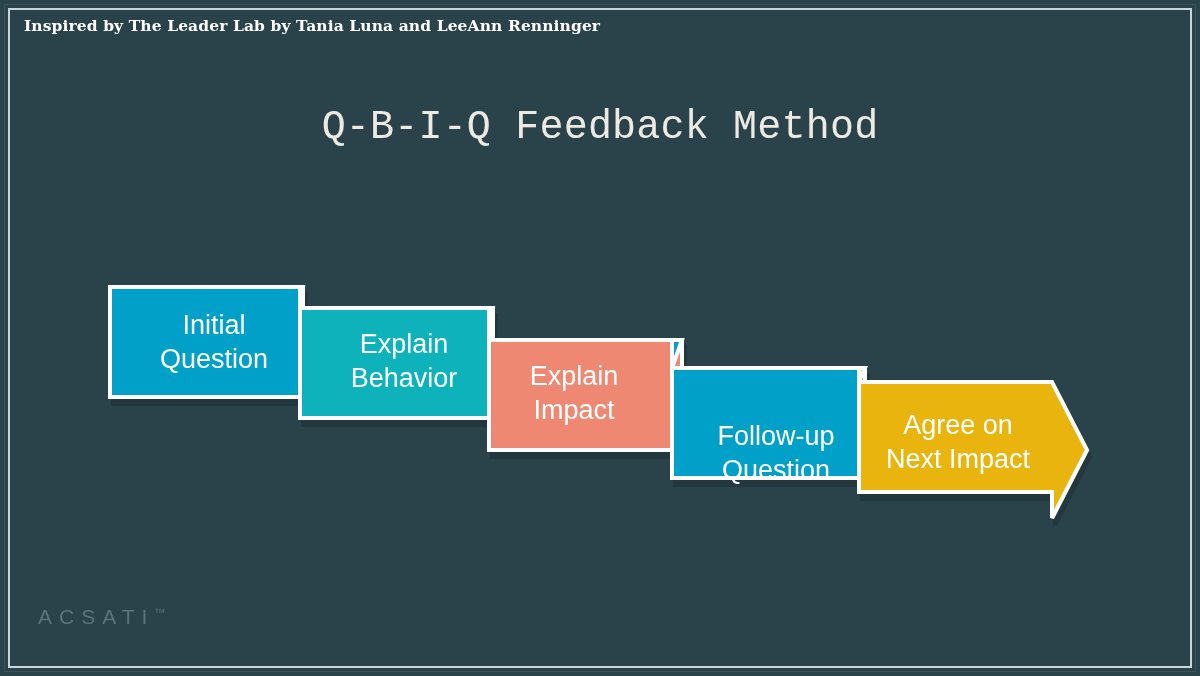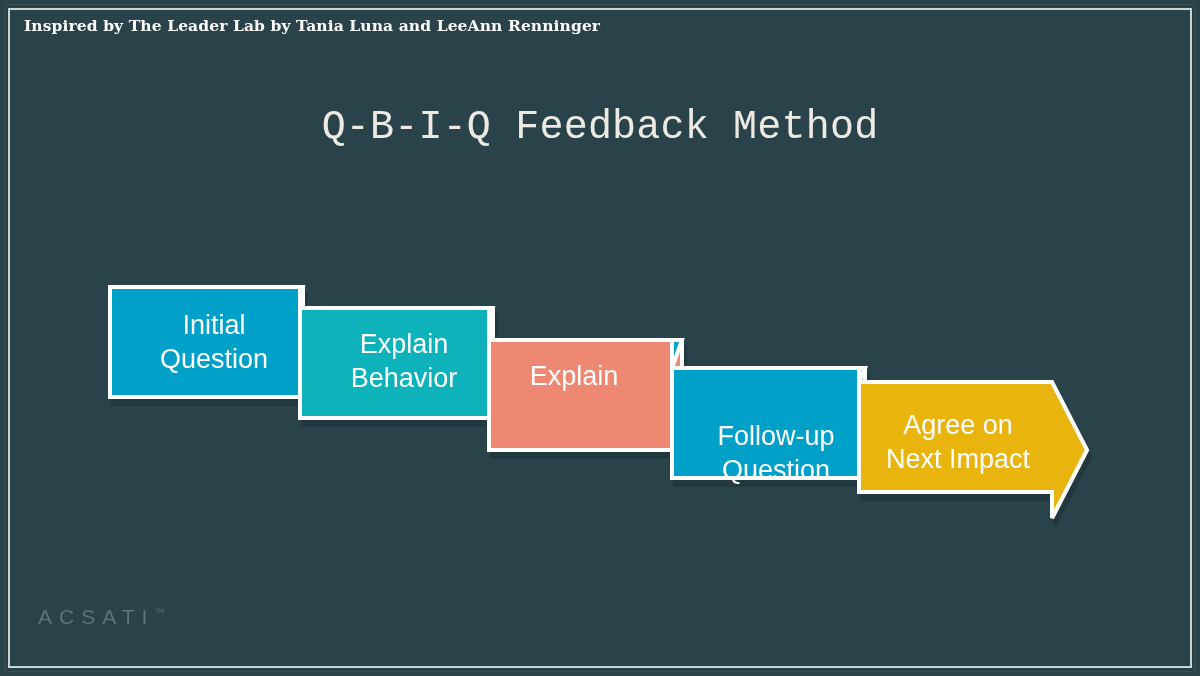--- a/index.html
+++ b/index.html
@@ -137,21 +137,21 @@
       </g>
       <g>
         <polygon points="859,382 859,368 865,368" fill="#e8b40f" stroke="#ffffff" stroke-width="4" stroke-linejoin="miter"></polygon>
         <polygon points="859,382 1052,382 1052,382 1087,450 1052,518 1052,492 859,492" fill="#e8b40f" stroke="#ffffff" stroke-width="4" stroke-linejoin="miter" filter="url(#sh)"></polygon>
       </g>
     </svg>
 
   <div id="labels">
       <div class="step-label" style="left: 128px; top: 308px; width: 172px;"><div>Initial</div><div>Question</div></div>
       <div class="step-label" style="left: 318px; top: 327px; width: 172px;"><div>Explain</div><div>Behavior</div></div>
-      <div class="step-label" style="left: 488px; top: 359px; width: 172px;"><div>Explain</div></div>
+      <div class="step-label" style="left: 488px; top: 359px; width: 172px;"><div>Explain</div><div>Impact</div></div>
       <div class="step-label" style="left: 690px; top: 387px; width: 172px; margin-top: 32px;"><div>Follow-up</div><div>Question</div></div>
       <div class="step-label" style="left: 872px; top: 408px; width: 172px;"><div>Agree on</div><div>Next Impact</div></div>
     </div>
 
   <div id="watermark">
     <span>ACSATI</span><span class="tm">™</span>
   </div>
 
 </div>
 

